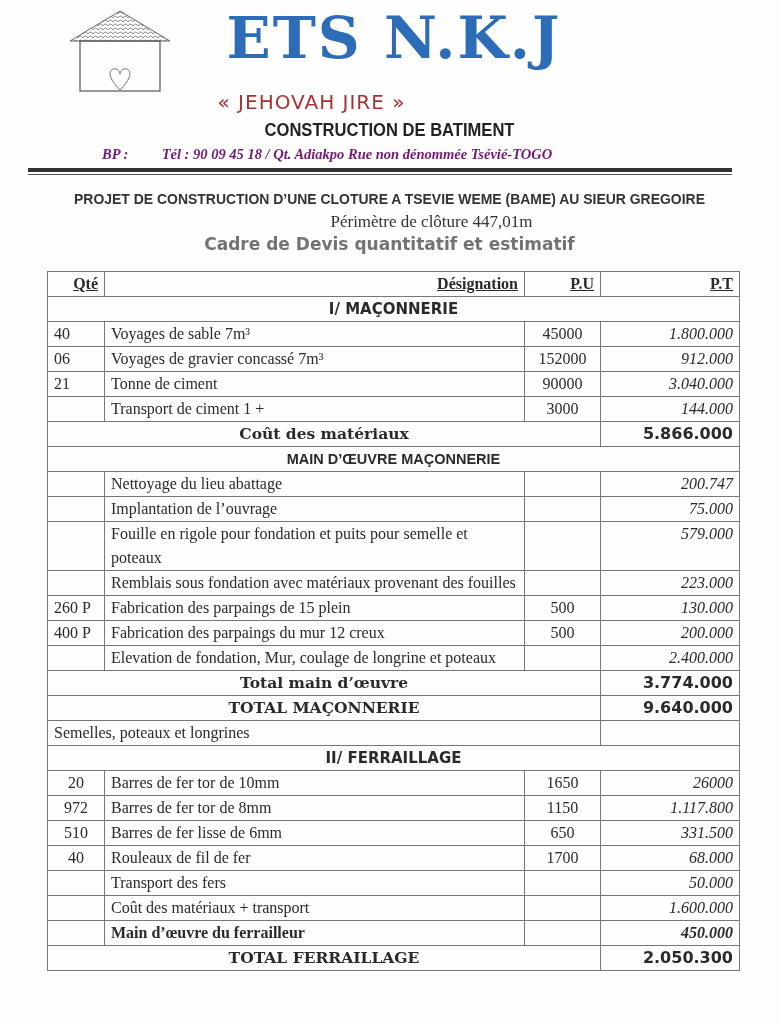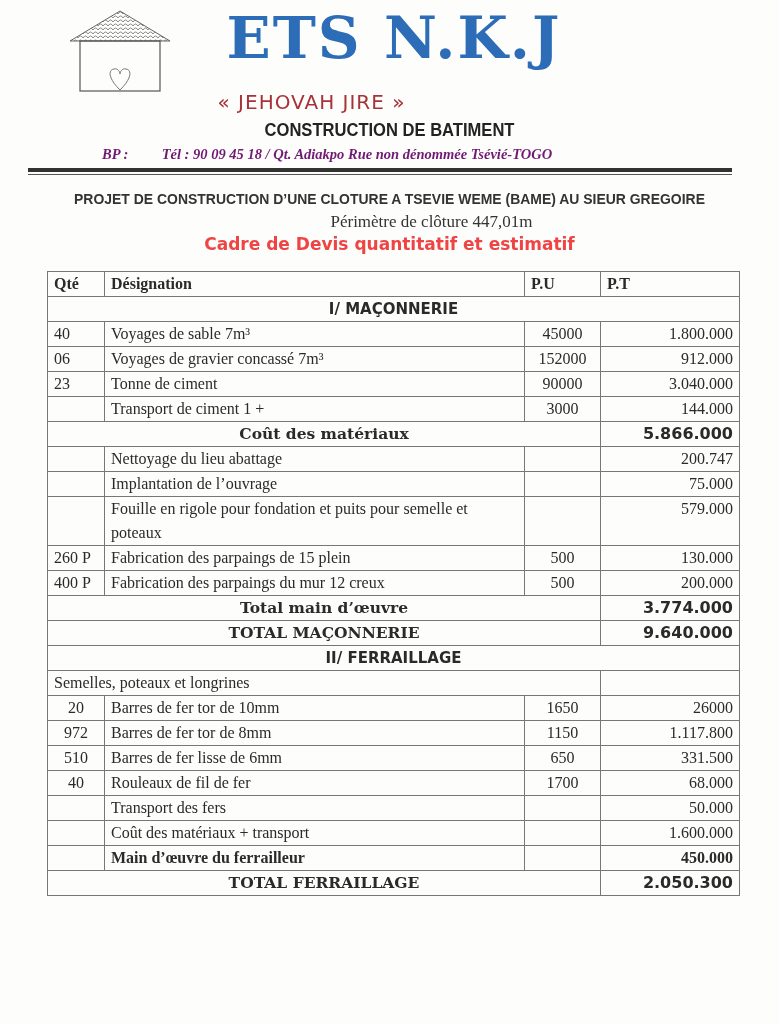--- a/index.html
+++ b/index.html
@@ -33,32 +33,32 @@
     position: absolute; left: 0; width: 779px; top: 190px; text-align: center;
     font-family: "Liberation Sans", sans-serif; font-weight: bold; font-size: 15px; color: #333;
     transform: scaleX(0.93);
   }
   .perim {
     position: absolute; left: 0; width: 779px; top: 212px; text-align: center;
     font-family: "Liberation Serif", serif; font-size: 17px; color: #333; padding-left: 42px;
   }
   .cadre {
     position: absolute; left: 0; width: 779px; top: 234px; text-align: center;
-    font-family: "DejaVu Sans", sans-serif; font-weight: bold; font-size: 17px; color: #ef4444;
+    font-family: "DejaVu Sans", sans-serif; font-weight: bold; font-size: 17px; color: #737373;
   }
   table {
     position: absolute; left: 47px; top: 271px; width: 692px;
     border-collapse: collapse; table-layout: fixed; font-size: 16px;
   }
   col.c1 { width: 57px; } col.c2 { width: 420px; } col.c3 { width: 76px; } col.c4 { width: 139px; }
   td, th { border: 1px solid #777; padding: 0 6px; line-height: 24px; height: 24px; vertical-align: top; }
-  th { font-weight: bold; font-size: 16px; text-align: left; }
+  th { font-weight: bold; font-size: 16px; text-align: right; text-decoration: underline; }
   .section { text-align: center; font-family: "DejaVu Sans", sans-serif; font-weight: bold; font-size: 15px; }
   .sub { text-align: center; font-family: "Liberation Sans", sans-serif; font-weight: bold; font-size: 14.5px; }
-  .num { text-align: right; }
+  .num { text-align: right; font-style: italic; }
   .ctr { text-align: center; }
   .total-label { text-align: center; font-family: "DejaVu Serif", serif; font-weight: bold; font-size: 15.5px; }
   .total-val { text-align: right; font-family: "DejaVu Sans", sans-serif; font-weight: bold; font-size: 16px; }
   .bold { font-weight: bold; }
 </style>
 </head>
 <body>
 
 <svg class="logo" viewBox="0 0 104 84">
   <defs>
@@ -110,85 +110,100 @@
         <td class="ctr">45000</td>
         <td class="num">1.800.000</td>
       </tr>
       <tr>
         <td>06</td>
         <td>Voyages de gravier concassé 7m³</td>
         <td class="ctr">152000</td>
         <td class="num">912.000</td>
       </tr>
       <tr>
-        <td>23</td>
+        <td>21</td>
         <td>Tonne de ciment</td>
         <td class="ctr">90000</td>
         <td class="num">3.040.000</td>
       </tr>
       <tr>
         <td></td>
         <td>Transport de ciment 1 +</td>
         <td class="ctr">3000</td>
         <td class="num">144.000</td>
       </tr>
     </tbody>
   <tbody>
       <tr>
     <td colspan="3" class="total-label">Coût des matériaux</td>
     <td class="total-val">5.866.000</td>
   </tr>
+  <tr>
+    <td colspan="4" class="sub">MAIN D’ŒUVRE MAÇONNERIE</td>
+  </tr>
   </tbody>
     <tbody id="mac-labour">
       <tr>
         <td></td>
         <td>Nettoyage du lieu abattage</td>
         <td class="ctr"></td>
         <td class="num">200.747</td>
       </tr>
       <tr>
         <td></td>
         <td>Implantation de l’ouvrage</td>
         <td class="ctr"></td>
         <td class="num">75.000</td>
       </tr>
       <tr>
         <td></td>
         <td>Fouille en rigole pour fondation et puits pour semelle et poteaux</td>
         <td class="ctr"></td>
         <td class="num">579.000</td>
+      </tr>
+      <tr>
+        <td></td>
+        <td>Remblais sous fondation avec matériaux provenant des fouilles</td>
+        <td class="ctr"></td>
+        <td class="num">223.000</td>
       </tr>
       <tr>
         <td>260 P</td>
         <td>Fabrication des parpaings de 15 plein</td>
         <td class="ctr">500</td>
         <td class="num">130.000</td>
       </tr>
       <tr>
         <td>400 P</td>
         <td>Fabrication des parpaings du mur 12 creux</td>
         <td class="ctr">500</td>
         <td class="num">200.000</td>
       </tr>
+      <tr>
+        <td></td>
+        <td>Elevation de fondation, Mur, coulage de longrine et poteaux</td>
+        <td class="ctr"></td>
+        <td class="num">2.400.000</td>
+      </tr>
     </tbody>
   <tbody>
       <tr>
     <td colspan="3" class="total-label">Total main d’œuvre</td>
     <td class="total-val">3.774.000</td>
   </tr>
   <tr>
     <td colspan="3" class="total-label">TOTAL  MAÇONNERIE</td>
     <td class="total-val">9.640.000</td>
   </tr>
   <tr>
-    <td colspan="4" class="section">II/ FERRAILLAGE</td>
-  </tr>
-  <tr>
     <td colspan="3">Semelles, poteaux et longrines</td>
     <td></td>
+  </tr>
+  <tr>
+    <td colspan="4" class="section">II/ FERRAILLAGE</td>
   </tr>
   </tbody>
     <tbody id="fer-items">
       <tr>
         <td class="ctr">20</td>
         <td>Barres de fer tor de 10mm</td>
         <td class="ctr">1650</td>
         <td class="num">26000</td>
       </tr>
       <tr>

